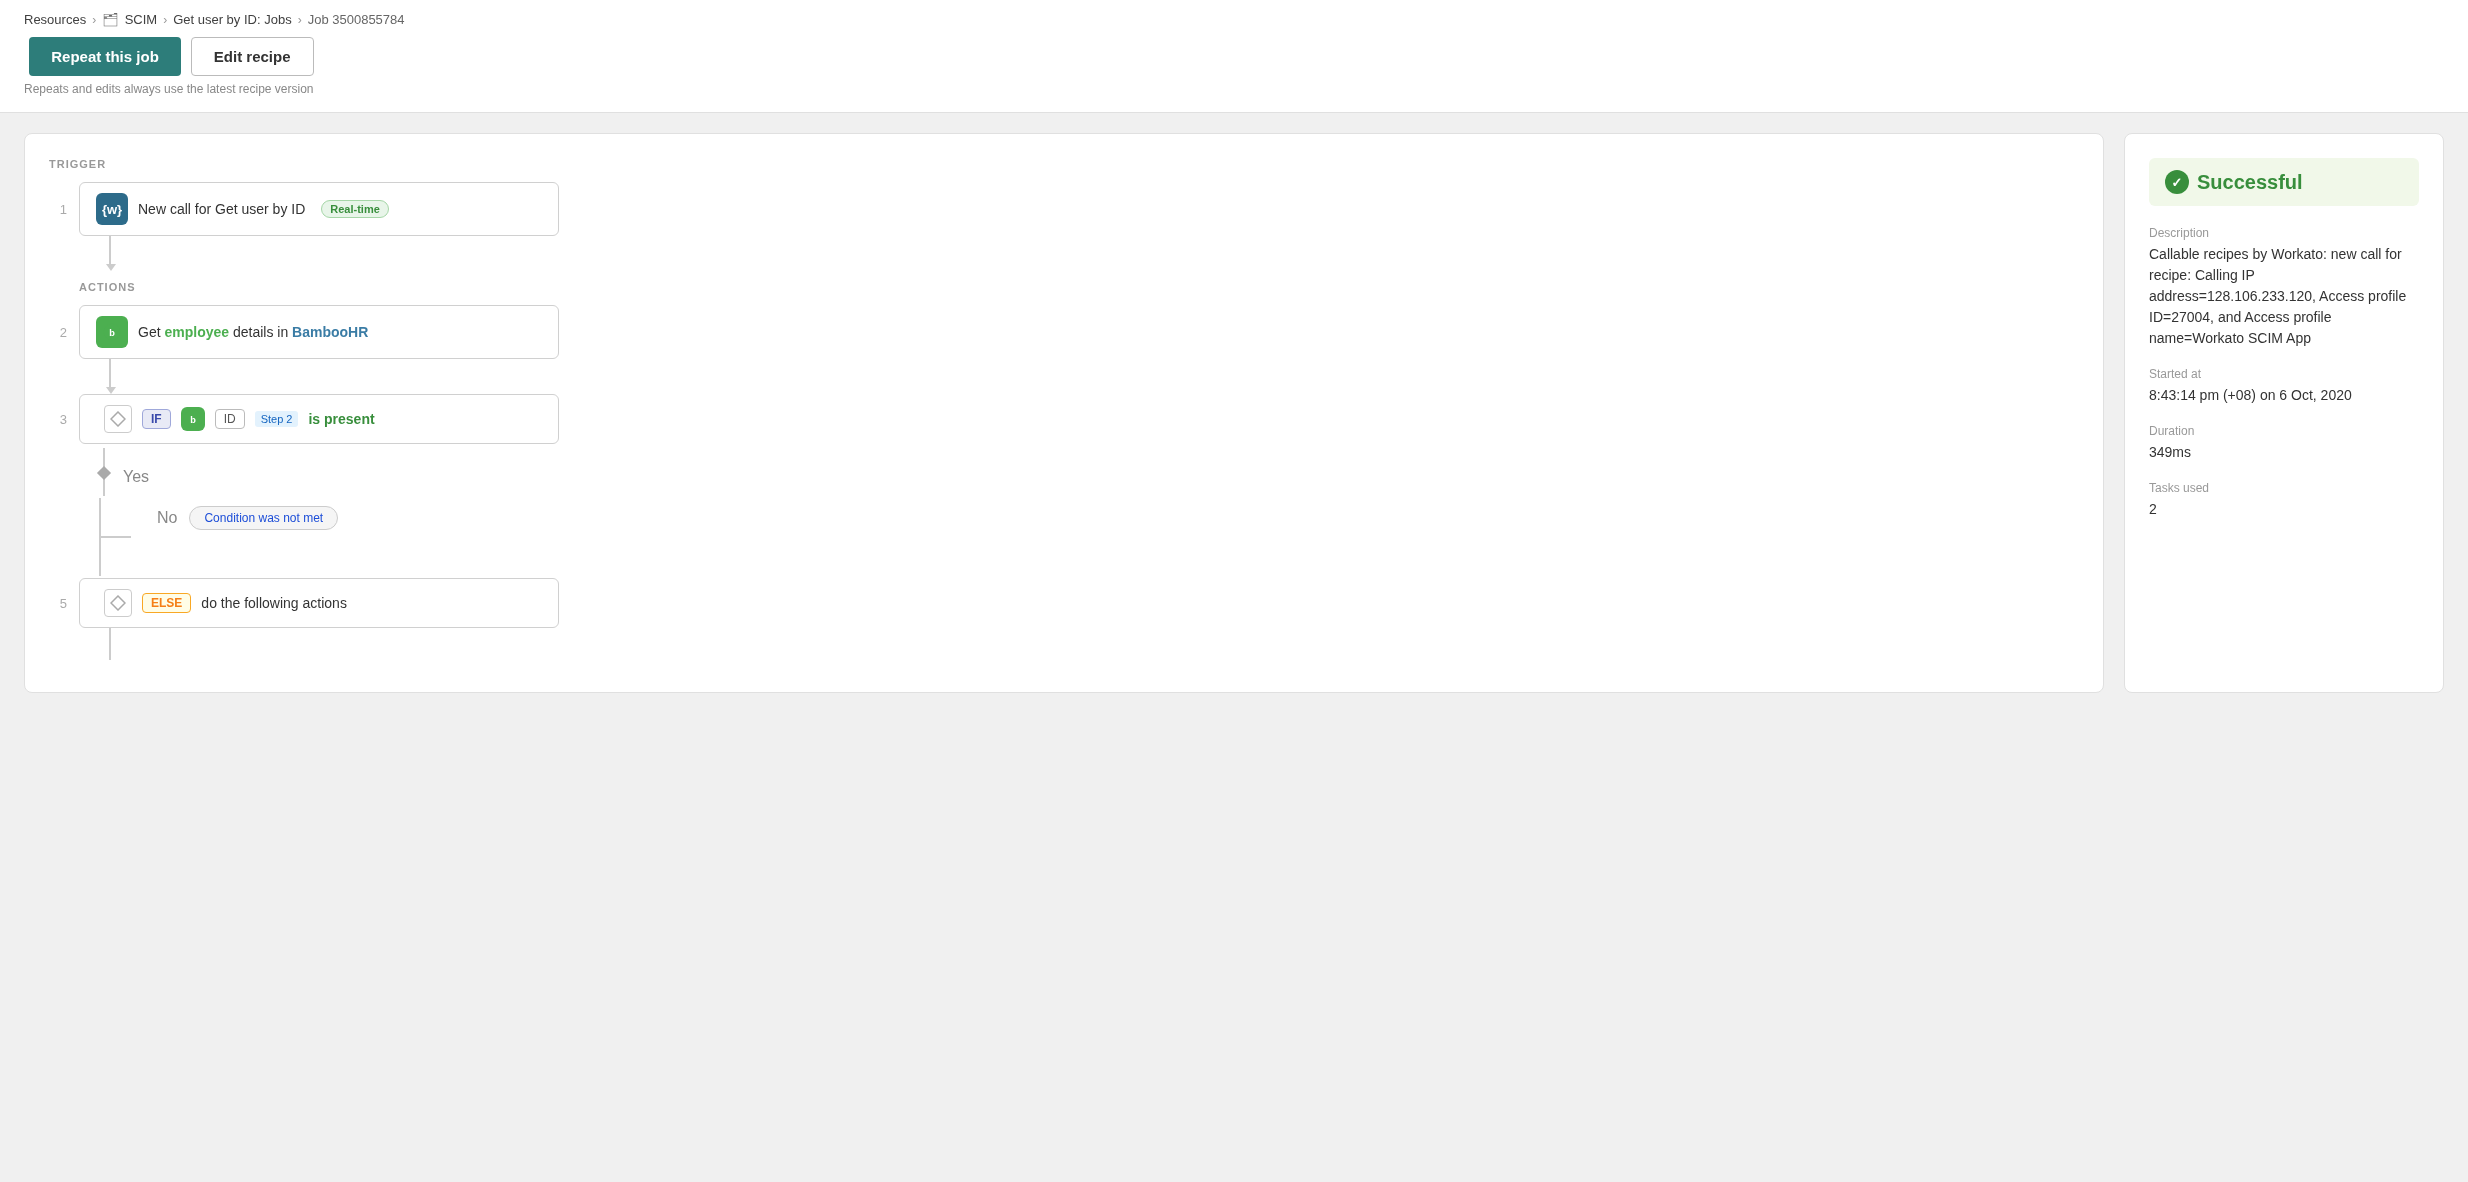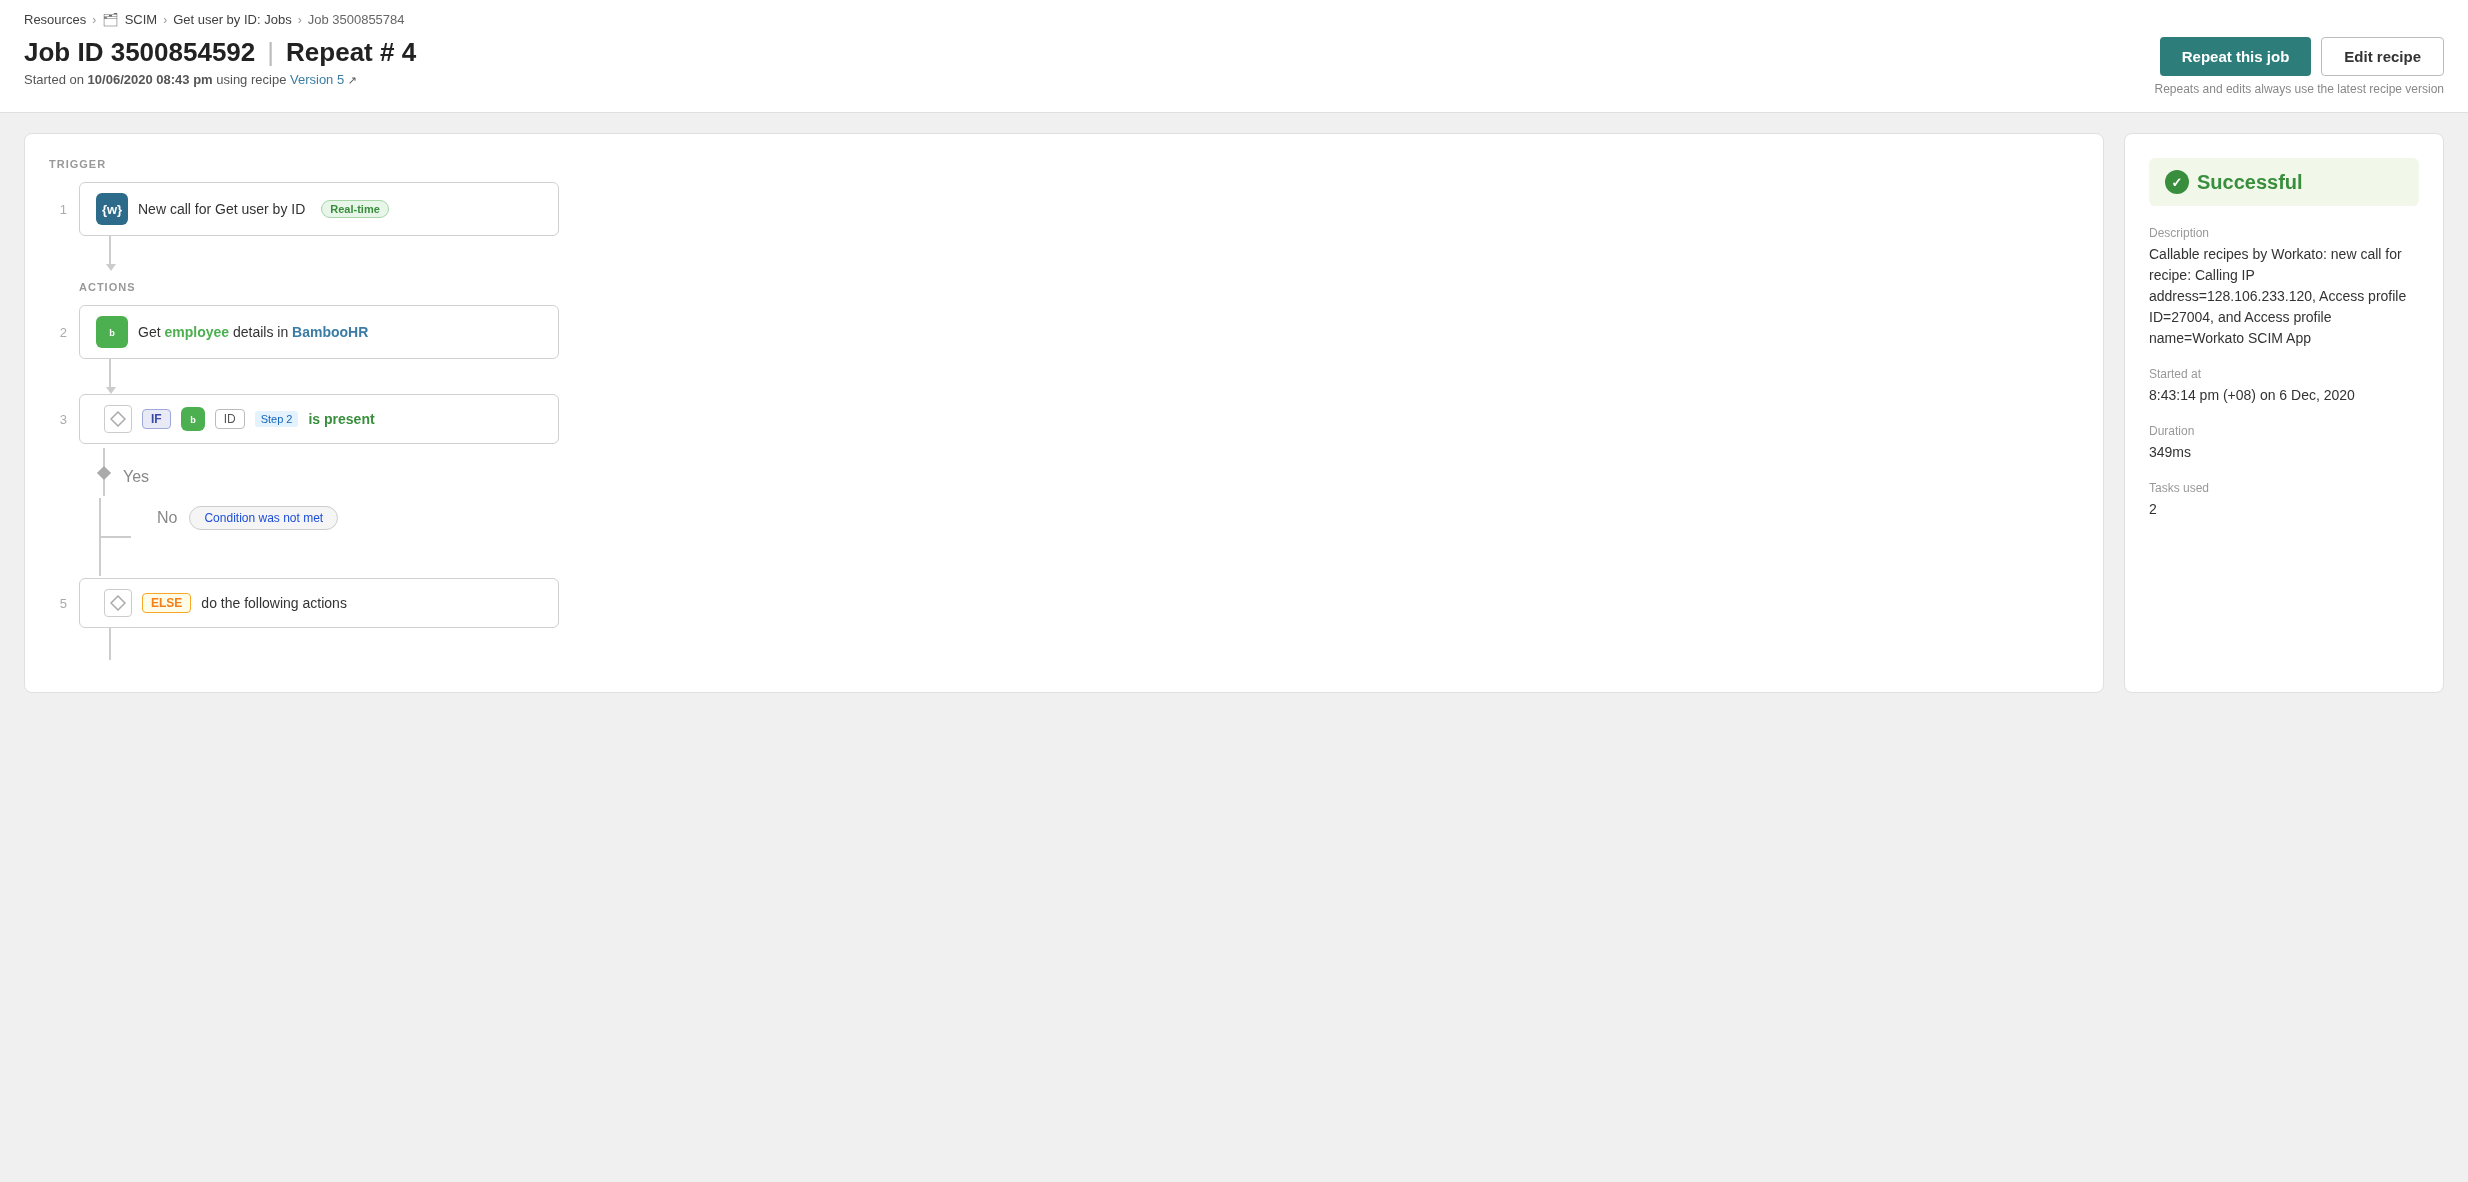--- a/index.html
+++ b/index.html
@@ -347,30 +347,20 @@
     <a href="#">Resources</a>
     <span class="breadcrumb-sep">›</span>
     <span class="stack-icon">🗂</span>
     <a href="#">SCIM</a>
     <span class="breadcrumb-sep">›</span>
     <a href="#">Get user by ID: Jobs</a>
     <span class="breadcrumb-sep">›</span>
     <span>Job 3500855784</span>
   </div>
   <div class="header-main">
-    <div class="header-left">
-      <div class="page-title">
-        <span>Job ID 3500854592</span>
-        <span class="title-divider">|</span>
-        <span>Repeat # 4</span>
-      </div>
-      <div class="page-subtitle">
-        <span>Started on </span><strong>10/06/2020 08:43 pm</strong><span> using recipe </span><a href="#">Version 5</a> <span style="font-size:11px;">↗</span>
-      </div>
-    </div>
     <div class="header-right">
       <div class="header-buttons">
         <button class="btn-primary">Repeat this job</button>
         <button class="btn-secondary">Edit recipe</button>
       </div>
       <div class="header-note">Repeats and edits always use the latest recipe version</div>
     </div>
   </div>
 </div>
 
@@ -497,21 +487,21 @@
       <span>Successful</span>
     </div>
 
     <div class="side-section">
       <div class="side-section-label">Description</div>
       <div class="side-section-value">Callable recipes by Workato: new call for recipe: Calling IP address=128.106.233.120, Access profile ID=27004, and Access profile name=Workato SCIM App</div>
     </div>
 
     <div class="side-section">
       <div class="side-section-label">Started at</div>
-      <div class="side-section-value">8:43:14 pm (+08) on 6 Dec, 2020</div>
+      <div class="side-section-value">8:43:14 pm (+08) on 6 Oct, 2020</div>
     </div>
 
     <div class="side-section">
       <div class="side-section-label">Duration</div>
       <div class="side-section-value">349ms</div>
     </div>
 
     <div class="side-section">
       <div class="side-section-label">Tasks used</div>
       <div class="side-section-value">2</div>

